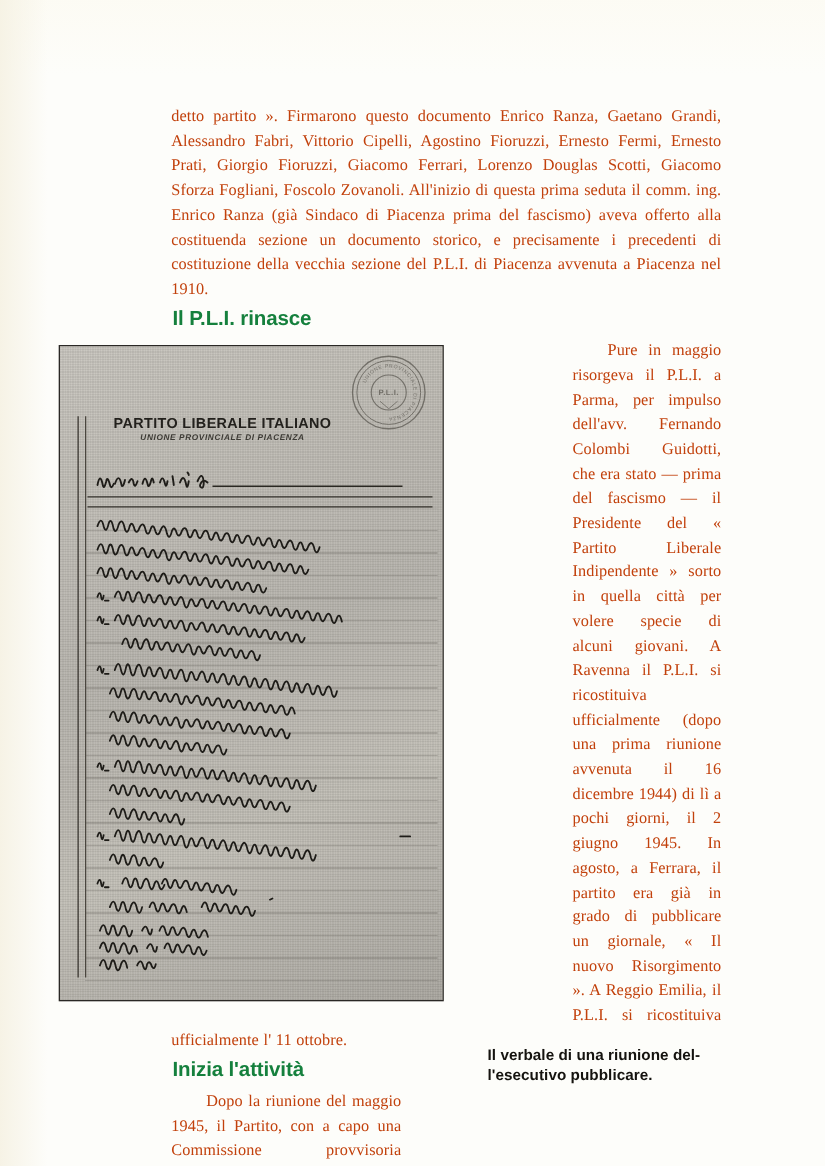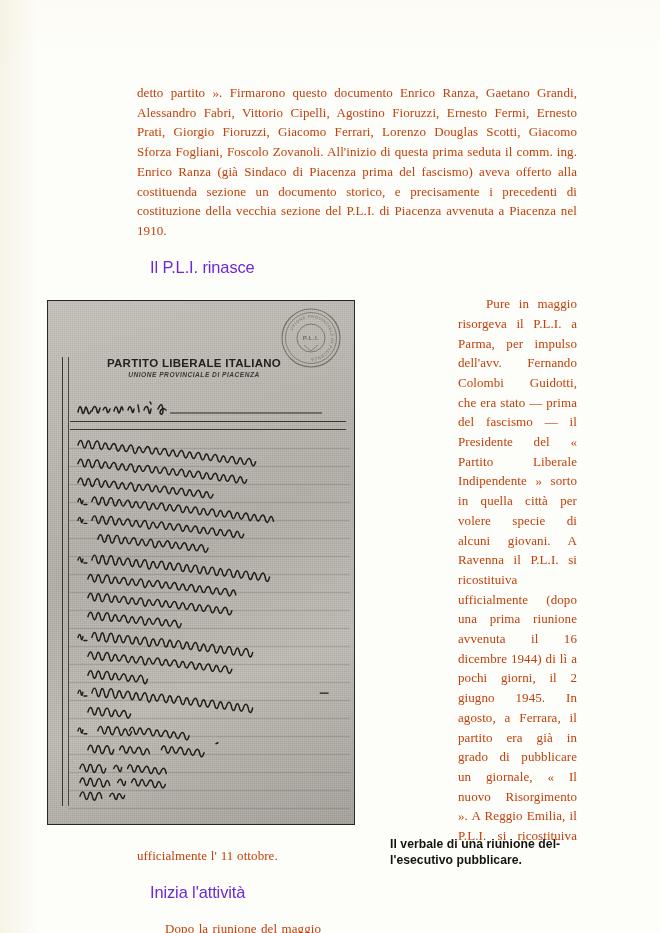--- a/index.html
+++ b/index.html
@@ -40,25 +40,25 @@
     text-align: justify;
     color: #c2410c;
     letter-spacing: 0.08px;
     word-spacing: 0.4px;
   }
   p.body-text.indent {
     text-indent: 28px;
   }
   h2.section-head {
     font-family: "Liberation Sans", "DejaVu Sans", sans-serif;
-    font-weight: normal;
+    font-weight: bold;
     font-size: 16.4px;
     line-height: 21.5px;
-    color: #6d28d9;
-    margin: 16px;
+    color: #15803d;
+    margin: 4px;
     letter-spacing: -0.1px;
   }
   .head-block-1 { margin-top: 20px; margin-bottom: 7px; }
   .head-block-2 { margin-top: 20px; margin-bottom: 3px; }
 
   
   .photo-figure {
     float: left;
     width: 308px;
     height: 525px;
@@ -104,21 +104,21 @@
     left: 14px;
     top: 56px;
     bottom: 18px;
     width: 5px;
     border-left: 1.6px solid #38352f;
     border-right: 1.6px solid #4a463f;
   }
   
   .letterhead {
     position: absolute;
-    left: 46px;
+    left: 30px;
     top: 56px;
     width: 200px;
     text-align: center;
   }
   .lh-title {
     font-family: "Liberation Sans", "DejaVu Sans", sans-serif;
     font-weight: bold;
     font-size: 11.5px;
     letter-spacing: 0.3px;
     color: #23211d;

